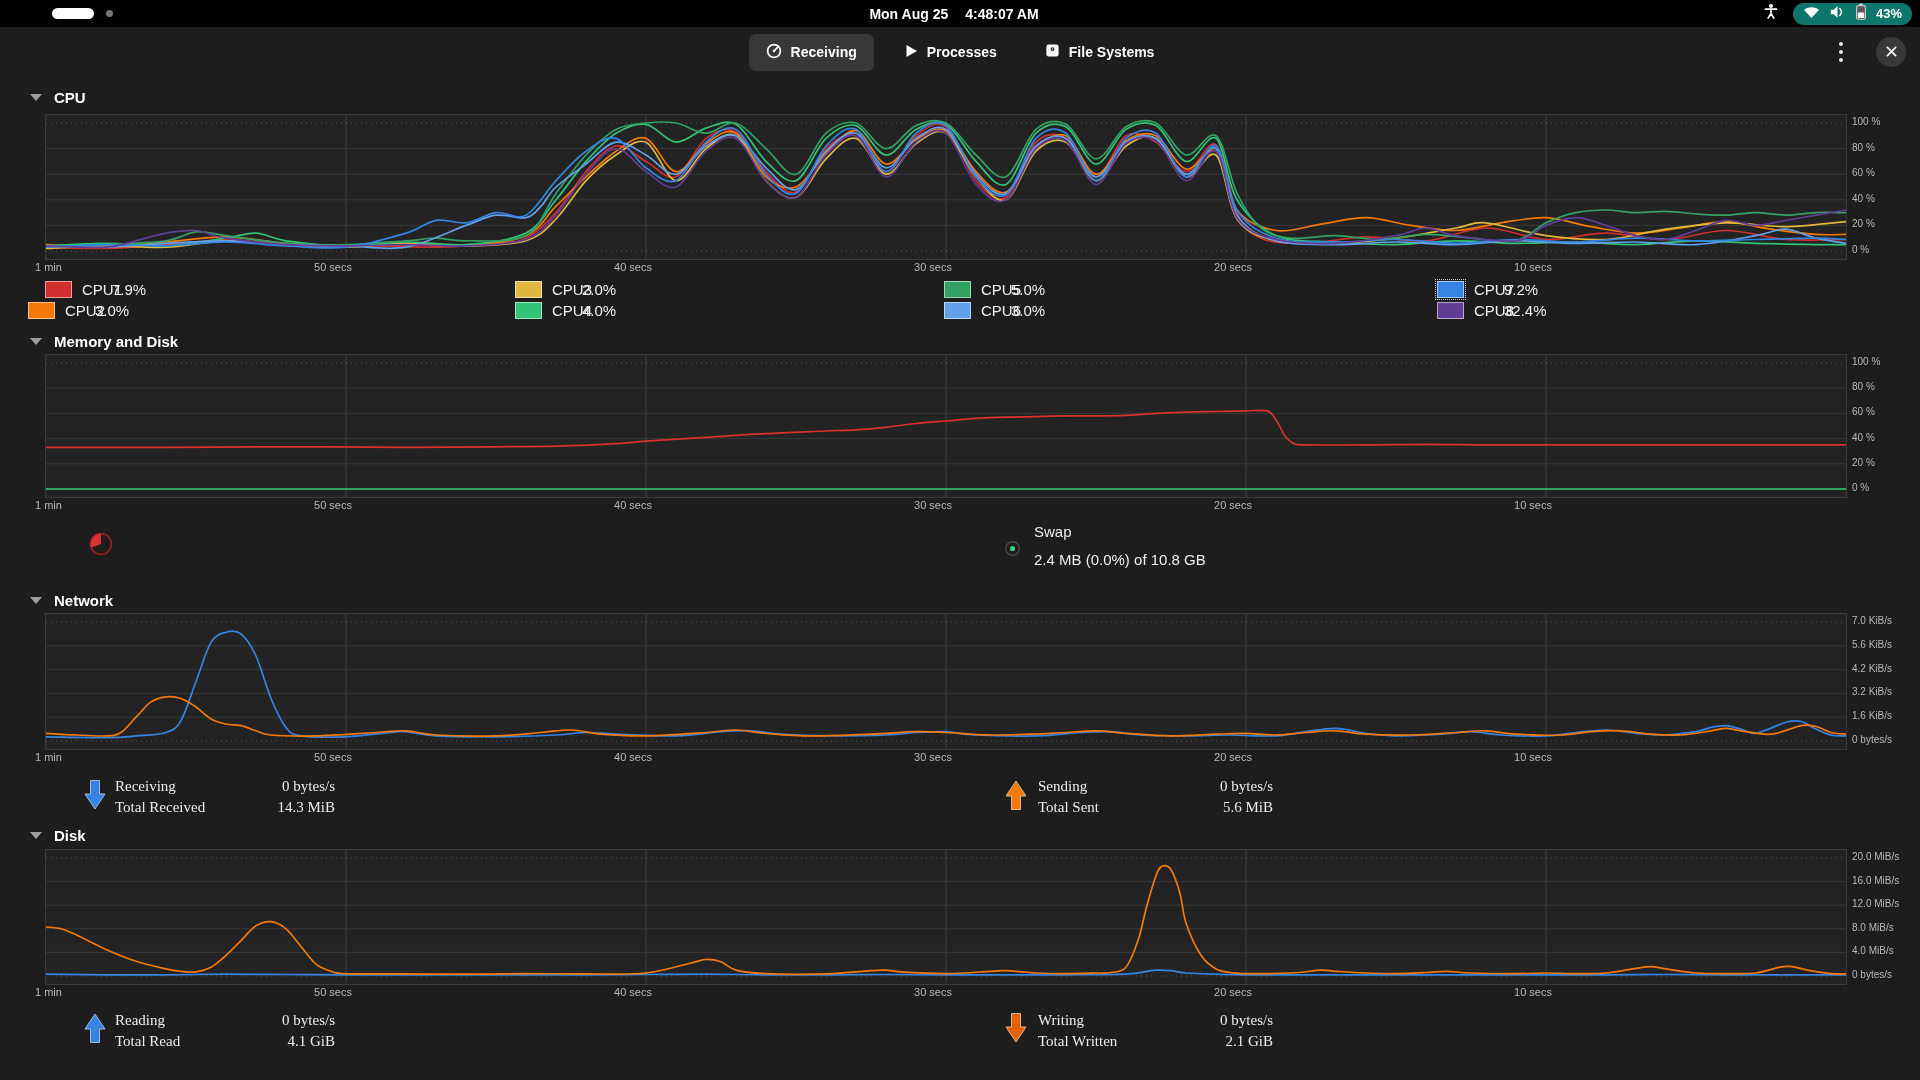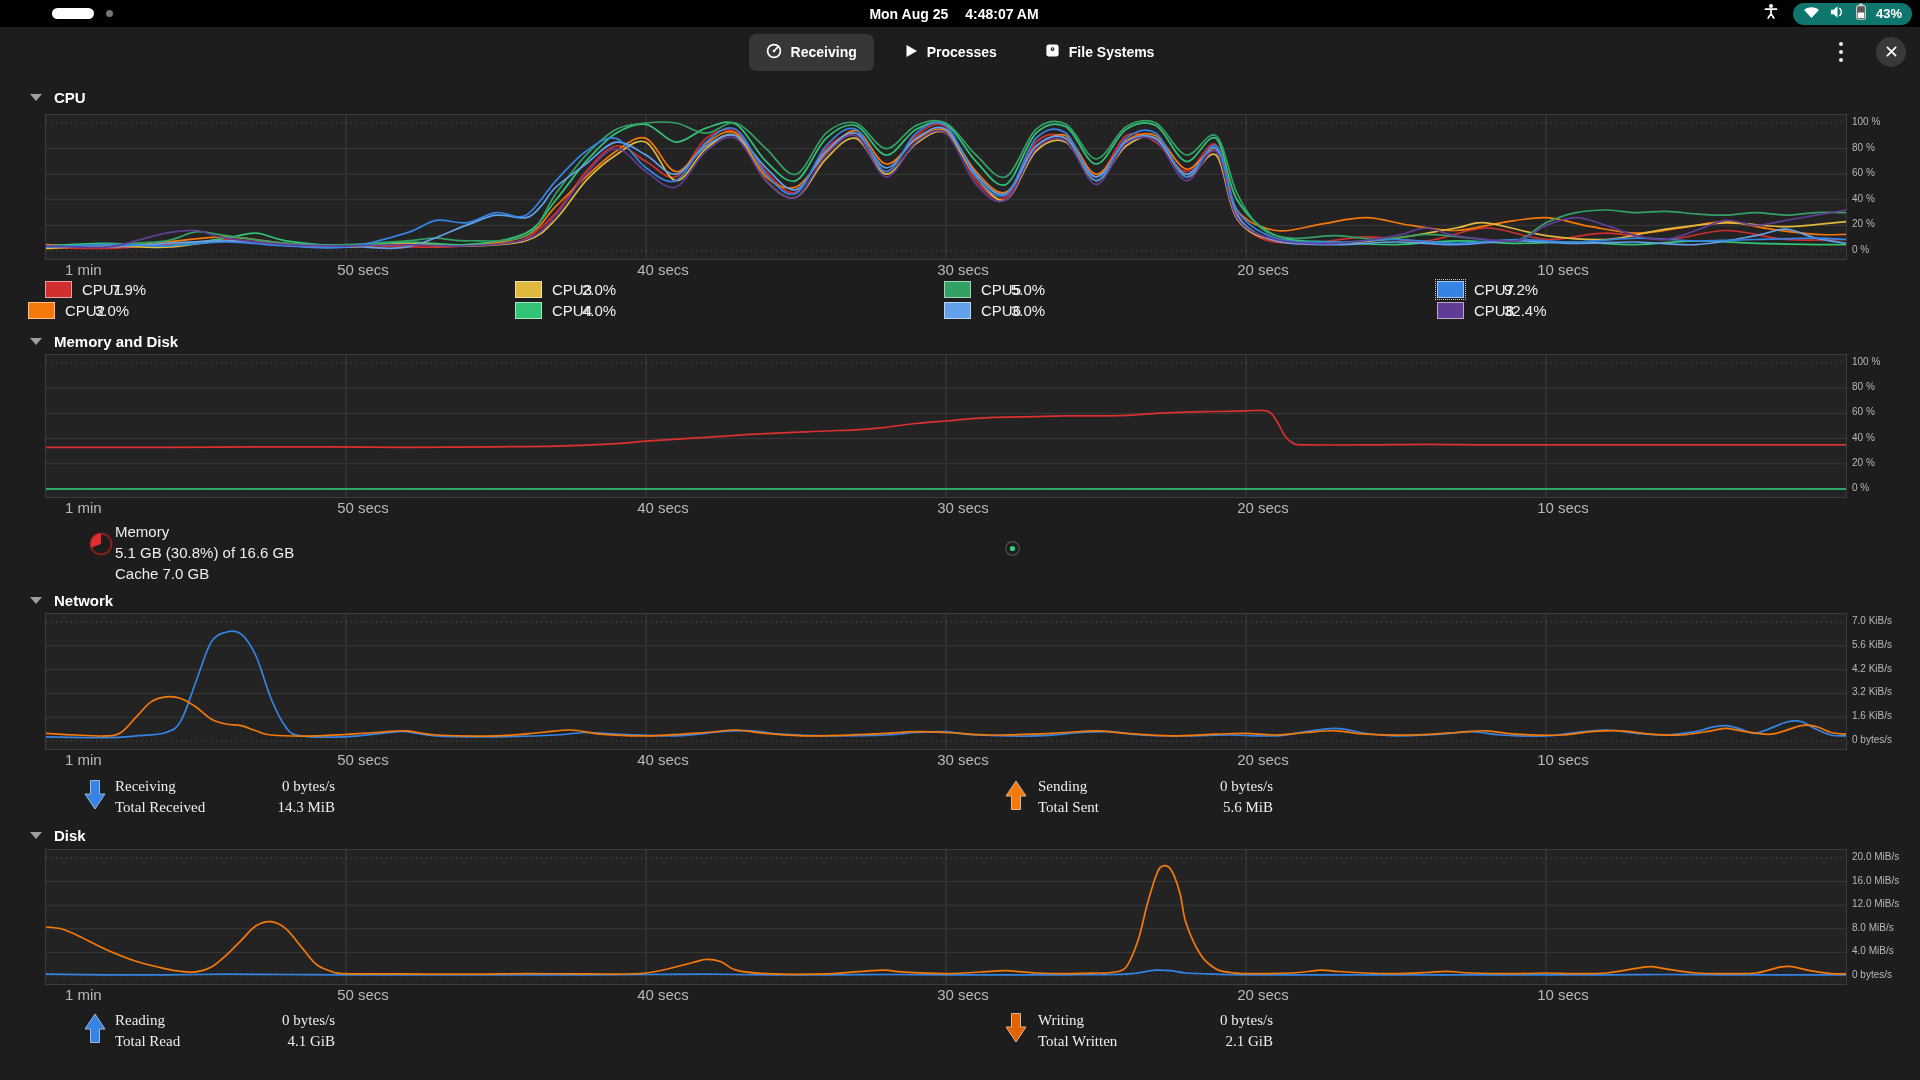--- a/index.html
+++ b/index.html
@@ -21,21 +21,21 @@
   .kebab{position:absolute;right:64px;top:10px;width:30px;height:30px;display:flex;flex-direction:column;align-items:center;justify-content:center;gap:4px;border-radius:15px;}
   .kebab i{width:4px;height:4px;border-radius:50%;background:#e8e8e8;}
   .closebtn{position:absolute;right:14px;top:10px;width:30px;height:30px;border-radius:50%;background:#393939;display:flex;align-items:center;justify-content:center;}
   
   .sec-head{position:absolute;left:30px;display:flex;align-items:center;gap:12px;font-size:15px;font-weight:700;height:22px;}
   .tri{width:0;height:0;border-left:6px solid transparent;border-right:6px solid transparent;border-top:7px solid #9e9e9e;}
   .chart{position:absolute;left:45px;width:1800px;background:#232323;border:1px solid #3c3c3c;box-sizing:content-box;}
   .chart svg{display:block;width:1800px;}
   .yticks{position:absolute;left:1852px;width:66px;font-size:10px;color:#b8b8b8;}
   .yticks span{position:absolute;left:0;white-space:nowrap;}
-  .xticks{position:absolute;left:63px;width:1800px;height:14px;font-size:15px;color:#b8b8b8;}
+  .xticks{position:absolute;left:33px;width:1800px;height:14px;font-size:11px;color:#b8b8b8;}
   .xticks span{position:absolute;top:0;white-space:nowrap;}
   
   .cpu-legend-item{position:absolute;display:flex;align-items:center;font-size:15px;color:#f0f0f0;}
   .swatch{width:25px;height:15px;border:1px solid rgba(255,255,255,.55);margin-right:10px;}
   .swatch.focused{outline:1px dotted #cfcfcf;outline-offset:1px;}
   .cpu-val{position:absolute;left:67px;}
   .mem-block{position:absolute;font-size:15px;color:#ededed;line-height:21px;}
   .io-block{position:absolute;font-size:15px;color:#ededed;line-height:21px;}
   .io-grid{display:grid;grid-template-columns:120px 100px;font-family:Liberation Serif, serif;}
   .io-grid.wide{grid-template-columns:135px 100px;}
@@ -252,31 +252,30 @@
       <span style="left: 1200px; transform: translateX(-50%);">20 secs</span>
       <span style="left: 1500px; transform: translateX(-50%);">10 secs</span>
     </div>
 
   <span class="icon-abs" style="left:88px;top:531px">
     <svg width="26" height="26" viewBox="0 0 24 24">
         <circle cx="12" cy="12" r="9.6" fill="none" stroke="#8f1f1f" stroke-width="1.8"></circle>
         <path d="M12 12 L12 2.4 A9.6 9.6 0 0 0 3.05 15.35 Z" fill="#da3030"></path>
       </svg>
   </span>
-  <div class="mem-block" style="left:115px;top:521px">
-    <div>Memory</div>
-    <div>5.1 GB (30.8%) of 16.6 GB</div>
-    <div>Cache 7.0 GB</div>
-  </div>
   <span class="icon-abs" style="left:1004px;top:540px">
     <svg width="17" height="17" viewBox="0 0 17 17">
         <circle cx="8.5" cy="8.5" r="6.8" fill="none" stroke="#4a4a4a" stroke-width="1.4"></circle>
         <circle cx="8.5" cy="8.5" r="2.6" fill="#33d17a"></circle>
       </svg>
   </span>
+  <div class="mem-block" style="left:1034px;top:521px">
+    <div>Swap</div>
+    <div style="margin-top:7px">2.4 MB (0.0%) of 10.8 GB</div>
+  </div>
 
   <div class="sec-head" style="top:589px">
     <span class="tri"></span>
     <span>Network</span>
   </div>
   <div class="chart" style="top:613px;height:135px">
     <svg viewBox="0 0 1800 135" width="1800" height="135" preserveAspectRatio="none">
         <line x1="300" y1="0" x2="300" y2="135" stroke="#414141" stroke-width="1"></line>
         <line x1="600" y1="0" x2="600" y2="135" stroke="#414141" stroke-width="1"></line>
         <line x1="900" y1="0" x2="900" y2="135" stroke="#414141" stroke-width="1"></line>

